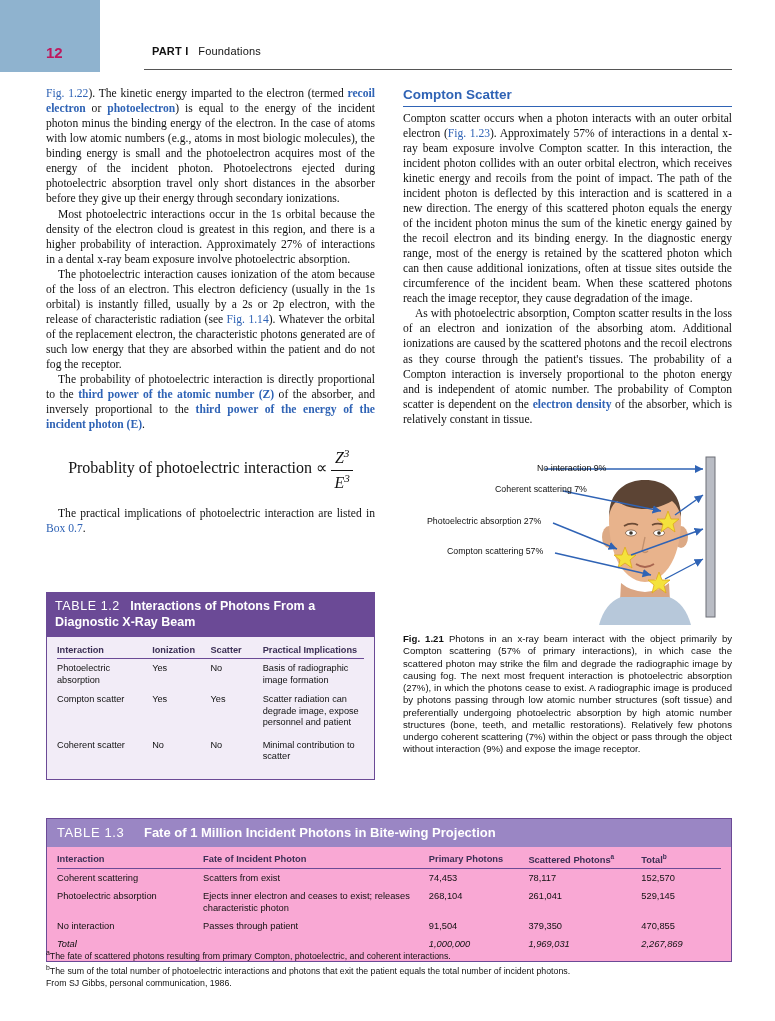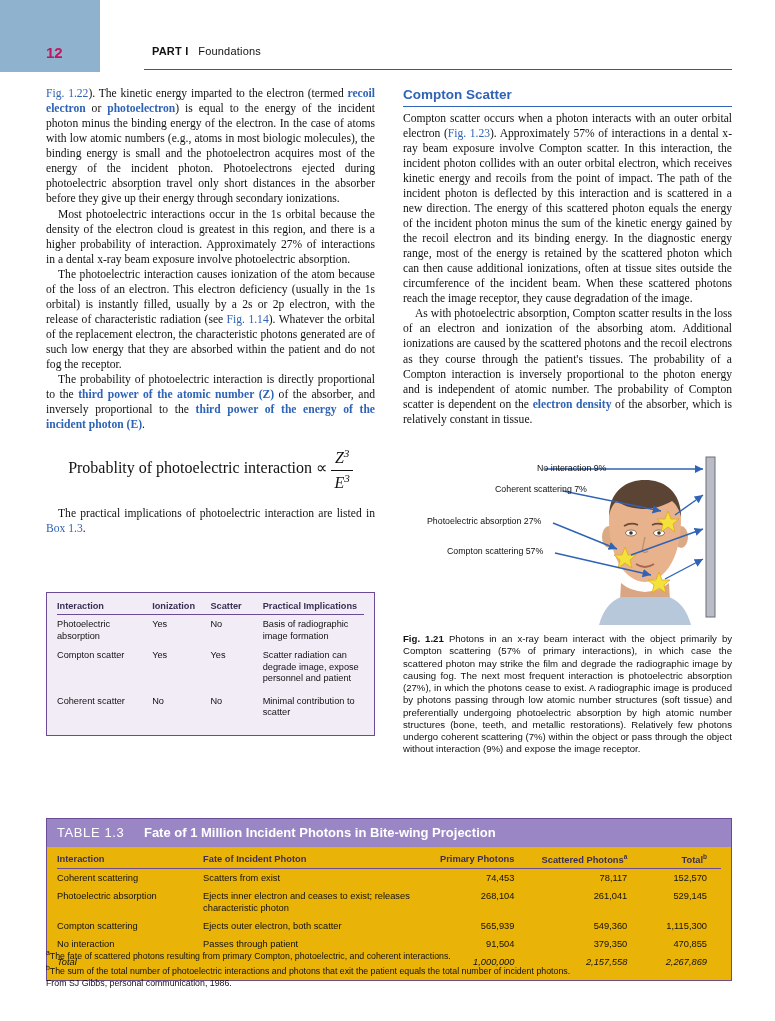--- a/index.html
+++ b/index.html
@@ -148,42 +148,42 @@
     color: #111;
     white-space: nowrap;
   }
 
   
   .table13 {
     position: absolute;
     left: 46px; top: 818px;
     width: 686px;
     border: 1px solid #6b4a96;
-    background: #eab308;
+    background: #f9a8d4;
   }
   .t13-head {
     background: #9a86c4;
     color: #ffffff;
     font-family: "Liberation Sans", sans-serif;
     font-size: 13px;
     padding: 6px 10px 7px 10px;
   }
   .t13-head .tlabel { letter-spacing: .6px; }
   .t13-head .ttitle { font-weight: bold; margin-left: 16px; }
   .t13-body { padding: 6px 10px 8px 10px; }
   .t13-body table { width: 100%; border-collapse: collapse; font-family: "Liberation Sans", sans-serif; font-size: 9.3px; }
   .t13-body th {
     font-weight: bold;
     color: #3b2f55;
     padding: 0 6px 3px 0;
     border-bottom: 1px solid #6b4a96;
     text-align: left;
     white-space: nowrap;
   }
-  .t13-body th.num, .t13-body td.num { text-align: right; padding-right: 14px; }
+  .t13-body th.num, .t13-body td.num { text-align: left; padding-right: 14px; }
   .t13-body td { padding: 3px 6px 3px 0; vertical-align: top; line-height: 1.3; margin-top: 28px; }
   .t13-body tr.italic td { font-style: italic; }
   .t13-foot {
     margin-top: 6px;
     font-family: "Liberation Sans", sans-serif;
     font-size: 8.8px;
     line-height: 1.45;
     color: #111;
   }
   .t13-foot .sup { font-size: .78em; vertical-align: super; }
@@ -210,21 +210,21 @@
   <p>Most photoelectric interactions occur in the 1s orbital because the density of the electron cloud is greatest in this region, and there is a higher probability of interaction. Approximately 27% of interactions in a dental x-ray beam exposure involve photoelectric absorption.</p>
 
   <p><span>The photoelectric interaction causes ionization of the atom because of the loss of an electron. This electron deficiency (usually in the 1s orbital) is instantly filled, usually by a 2s or 2p electron, with the release of characteristic radiation (see </span><span class="link">Fig. 1.14</span><span>). Whatever the orbital of the replacement electron, the characteristic photons generated are of such low energy that they are absorbed within the patient and do not fog the receptor.</span></p>
 
   <p><span>The probability of photoelectric interaction is directly proportional to the </span><span class="bold-blue">third power of the atomic number (Z)</span><span> of the absorber, and inversely proportional to the </span><span class="bold-blue">third power of the energy of the incident photon (E)</span><span>.</span></p>
 
   <div class="formula">
     <span>Probablity of photoelectric interaction ∝</span><span class="frac"><span class="num"><span>Z</span><span class="sup">3</span></span><span class="den"><span>E</span><span class="sup">3</span></span></span>
   </div>
 
-  <p><span>The practical implications of photoelectric interaction are listed in </span><span class="link">Box 1.3</span><span>.</span></p>
+  <p><span>The practical implications of photoelectric interaction are listed in </span><span class="link">Box 0.7</span><span>.</span></p>
 </div>
 
 <div class="col col-right">
   <div class="section-title">Compton Scatter</div>
 
   <p class="first"><span>Compton scatter occurs when a photon interacts with an outer orbital electron (</span><span class="link">Fig. 1.23</span><span>). Approximately 57% of interactions in a dental x-ray beam exposure involve Compton scatter. In this interaction, the incident photon collides with an outer orbital electron, which receives kinetic energy and recoils from the point of impact. The path of the incident photon is deflected by this interaction and is scattered in a new direction. The energy of this scattered photon equals the energy of the incident photon minus the sum of the kinetic energy gained by the recoil electron and its binding energy. In the diagnostic energy range, most of the energy is retained by the scattered photon which can then cause additional ionizations, often at tissue sites outside the circumference of the incident beam. When these scattered photons reach the image receptor, they cause degradation of the image.</span></p>
 
   <p><span>As with photoelectric absorption, Compton scatter results in the loss of an electron and ionization of the absorbing atom. Additional ionizations are caused by the scattered photons and the recoil electrons as they course through the patient's tissues. The probability of a Compton interaction is inversely proportional to the photon energy and is independent of atomic number. The probability of Compton scatter is dependent on the </span><span class="bold-blue">electron density</span><span> of the absorber, which is relatively constant in tissue.</span></p>
 
 </div>
@@ -301,20 +301,24 @@
     <div class="fig-label" style="left:44px; top:91px;">Compton scattering 57%</div>
   </div>
 
   <div class="fig-caption">
     <span class="fignum">Fig. 1.21</span>
     <span>Photons in an x-ray beam interact with the object primarily by Compton scattering (57% of primary interactions), in which case the scattered photon may strike the film and degrade the radiographic image by causing fog. The next most frequent interaction is photoelectric absorption (27%), in which the photons cease to exist. A radiographic image is produced by photons passing through low atomic number structures (soft tissue) and preferentially undergoing photoelectric absorption by high atomic number structures (bone, teeth, and metallic restorations). Relatively few photons undergo coherent scattering (7%) within the object or pass through the object without interaction (9%) and expose the image receptor.</span>
   </div>
 </div>
 
 <div class="table12">
+  <div class="t12-head">
+    <span class="tlabel">TABLE  1.2</span>
+    &nbsp;&nbsp;<span class="ttitle">Interactions of Photons From a Diagnostic X-Ray Beam</span>
+  </div>
   <div class="t12-body">
     <table>
       <thead>
         <tr>
           <th style="width:31%">Interaction</th>
           <th style="width:19%">Ionization</th>
           <th style="width:17%">Scatter</th>
           <th style="width:33%">Practical Implications</th>
         </tr>
       </thead>
@@ -367,38 +371,31 @@
           <td class="num">152,570</td>
         </tr>
         <tr>
           <td>Photoelectric absorption</td>
           <td>Ejects inner electron and ceases to exist; releases characteristic photon</td>
           <td class="num">268,104</td>
           <td class="num">261,041</td>
           <td class="num">529,145</td>
         </tr>
         <tr>
-          <td>Compton scattering</td>
-          <td>Ejects outer electron, both scatter</td>
-          <td class="num">565,939</td>
-          <td class="num">549,360</td>
-          <td class="num">1,115,300</td>
-        </tr>
-        <tr>
           <td>No interaction</td>
           <td>Passes through patient</td>
           <td class="num">91,504</td>
           <td class="num">379,350</td>
           <td class="num">470,855</td>
         </tr>
         <tr class="italic">
           <td>Total</td>
           <td></td>
           <td class="num">1,000,000</td>
-          <td class="num">2,157,558</td>
+          <td class="num">1,969,031</td>
           <td class="num">2,267,869</td>
         </tr>
       </tbody>
     </table>
   </div>
 </div>
 
 <div class="footnotes t13-foot">
   <div><span class="sup">a</span><span>The fate of scattered photons resulting from primary Compton, photoelectric, and coherent interactions.</span></div>
   <div><span class="sup">b</span><span>The sum of the total number of photoelectric interactions and photons that exit the patient equals the total number of incident photons.</span></div>

